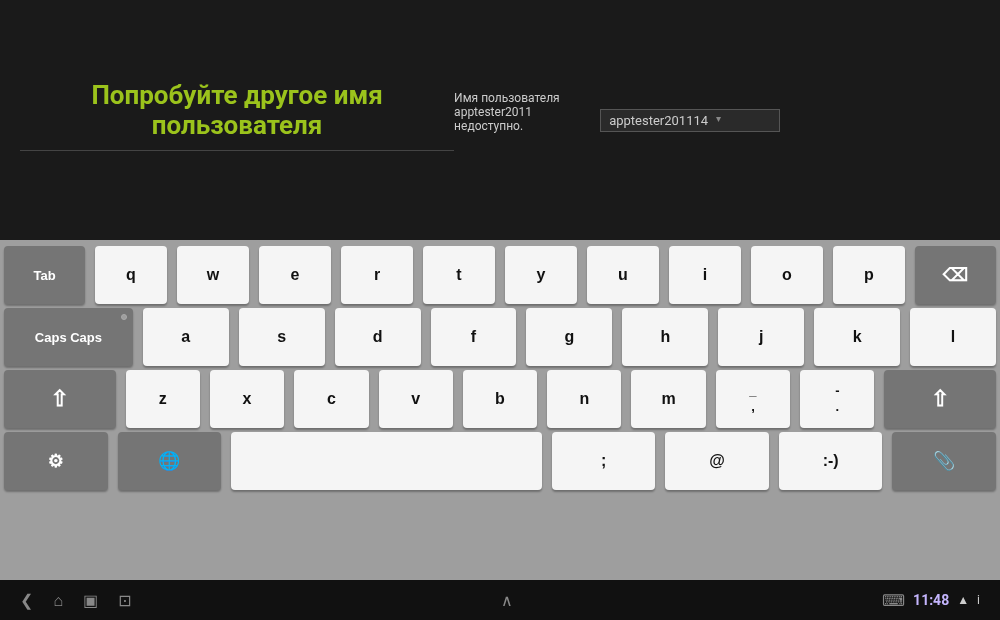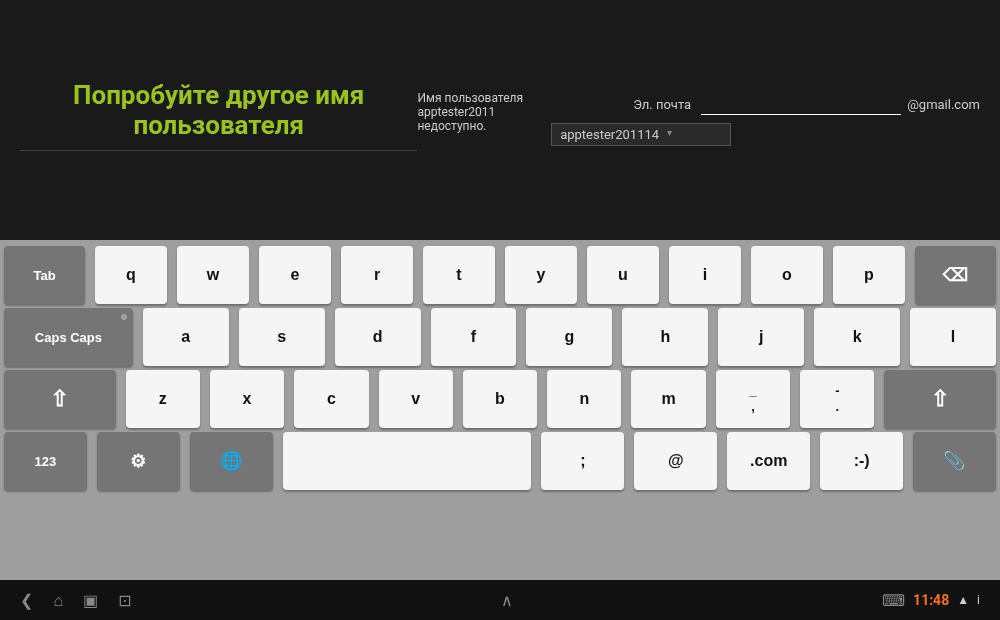--- a/index.html
+++ b/index.html
@@ -187,44 +187,37 @@
     }
 
     .nav-icon {
       color: #888;
       font-size: 16px;
       cursor: pointer;
     }
 
     .time-text {
       font-size: 14px;
-      color: #f97316;
+      color: #c4b5fd;
       font-weight: bold;
     }
 
     .status-icon {
       color: #ccc;
       font-size: 12px;
     }
   </style>
 </head>
 <body>
 
 <div class="content-area">
   <div class="title">Попробуйте другое имя пользователя</div>
   <div class="subtitle">Имя пользователя apptester2011 недоступно.</div>
   <div class="form-area">
     <div class="form-row">
-      <div class="form-label">Эл. почта</div>
-      <div class="form-input-wrapper">
-        <input class="form-input" type="text" placeholder="" style="">
-        <span class="gmail-text">@gmail.com</span>
-      </div>
-    </div>
-    <div class="form-row">
       <div class="suggestion-box">
         <span class="suggestion-text">apptester201114</span>
         <span class="suggestion-arrow">▾</span>
       </div>
     </div>
   </div>
 </div>
 
 <div class="keyboard-area" id="keyboard-container">
 <div class="keyboard-row">
@@ -334,39 +327,33 @@
           <span>-</span>
           <span>.</span>
         </span>
       </button>
       <button class="key special" style="flex: 1.5 1 0%;">
         <span style="font-size: 22px;">⇧</span>
       </button>
     </div>
     <div class="keyboard-row">
       <button class="key special">
-        <span>123</span>
-      </button>
-      <button class="key special">
         <span style="font-size: 18px;">⚙</span>
       </button>
       <button class="key special">
         <span style="font-size: 18px;">🌐</span>
       </button>
       <button class="key" style="flex: 3 1 0%;">
         <span style="width: 100%;"></span>
       </button>
       <button class="key">
         <span>;</span>
       </button>
       <button class="key">
         <span>@</span>
-      </button>
-      <button class="key">
-        <span>.com</span>
       </button>
       <button class="key">
         <span>:-)</span>
       </button>
       <button class="key special">
         <span style="font-size: 18px;">📎</span>
       </button>
     </div>
   </div>
 

